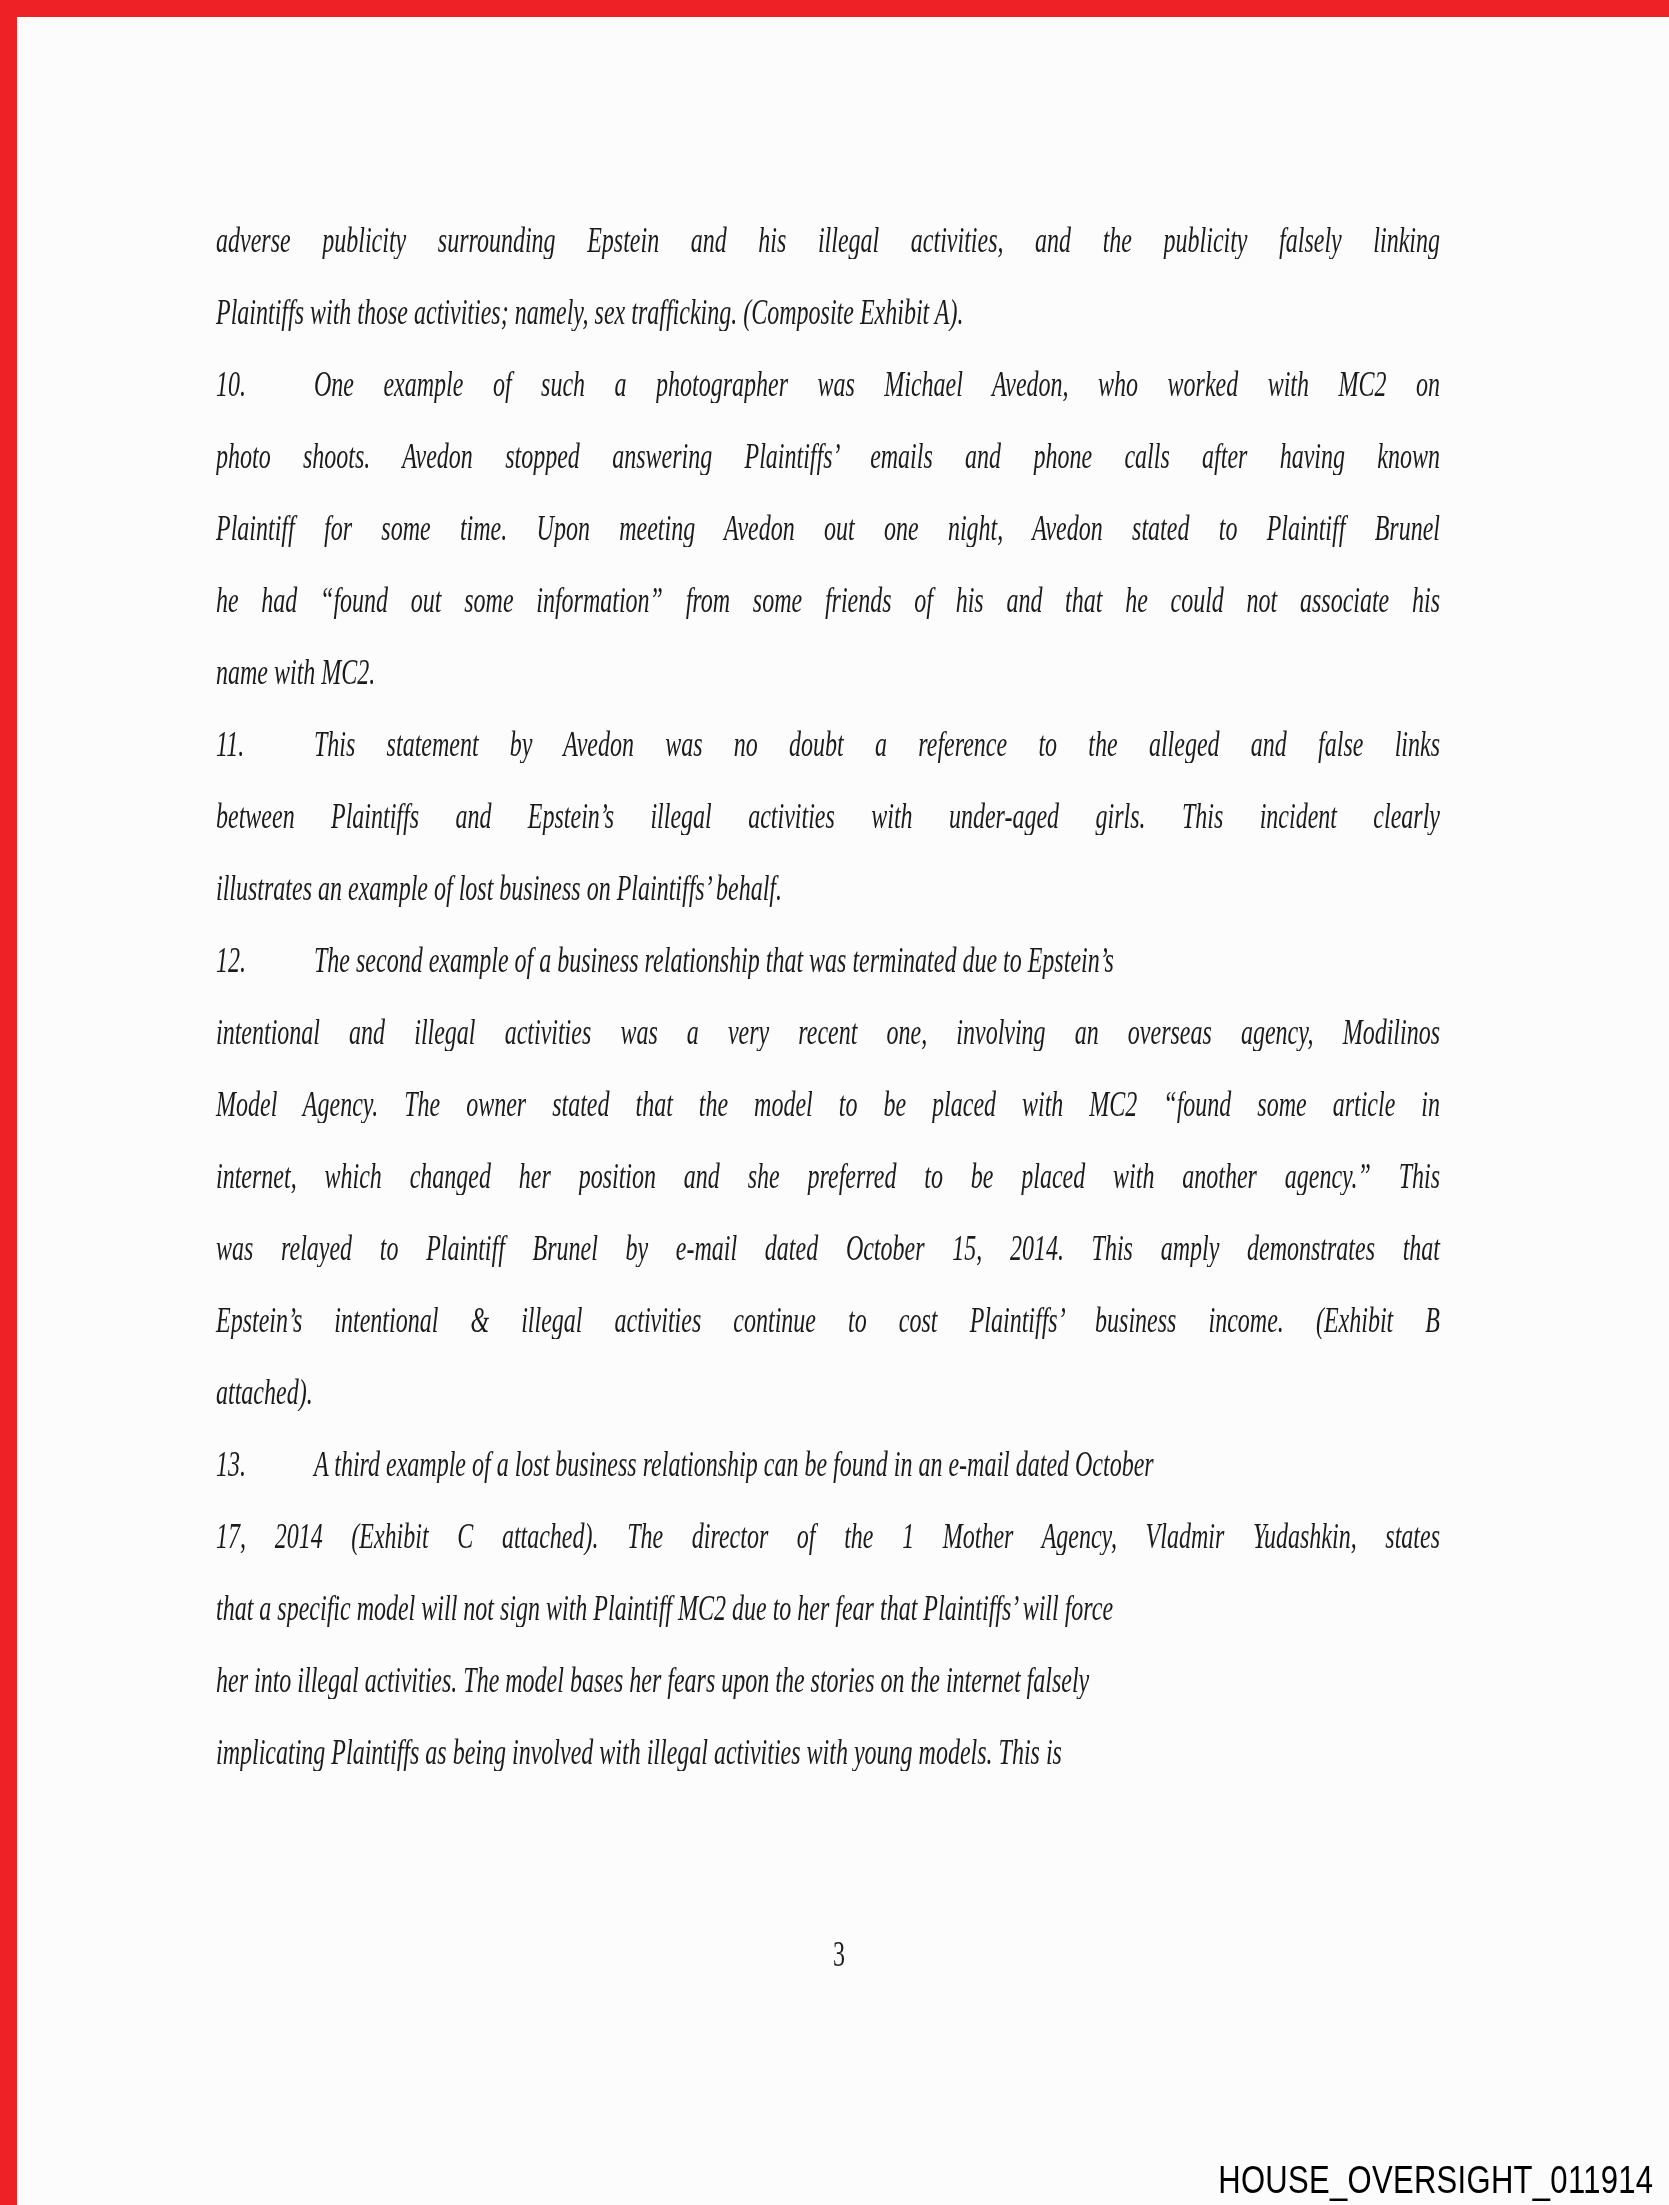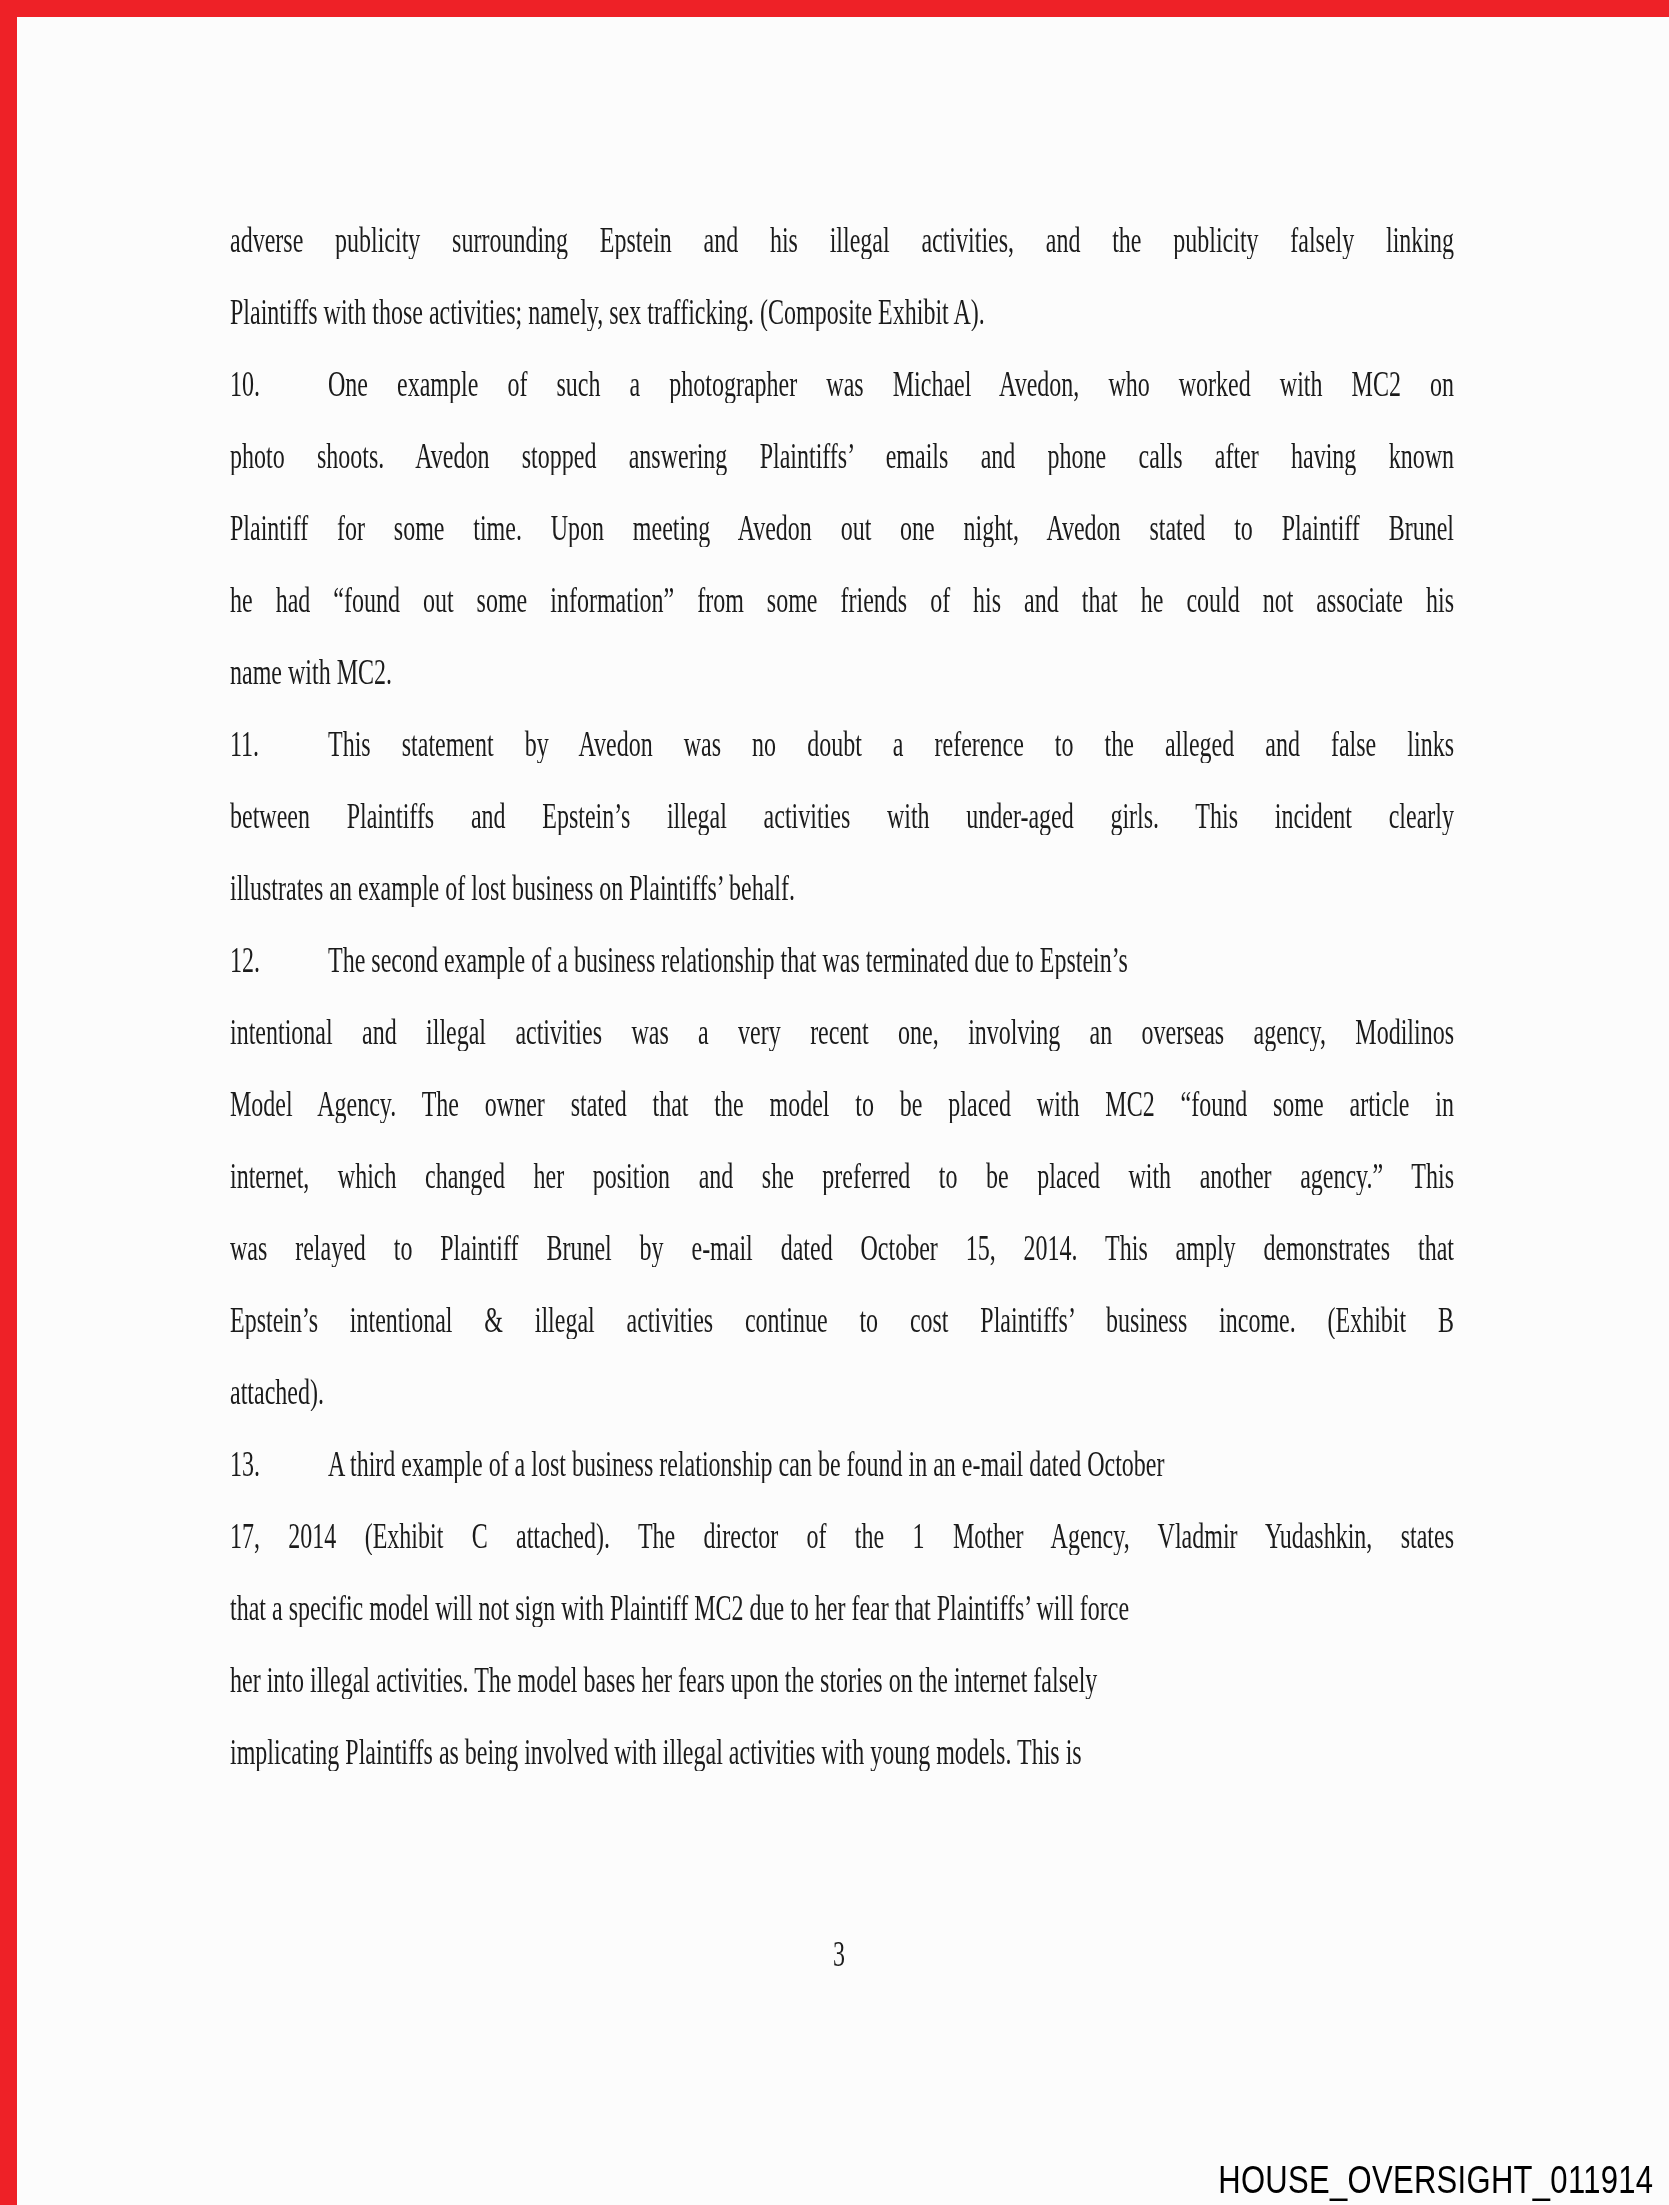--- a/index.html
+++ b/index.html
@@ -8,22 +8,23 @@
     background: #fcfcfc;
     position: relative;
     overflow: hidden;
     font-family: "Liberation Serif", serif;
     color: #1b1b1b;
   }
   .edge-top  { position: absolute; left: 0; top: 0; width: 1669px; height: 17px; }
   .edge-left { position: absolute; left: 0; top: 0; width: 17px; height: 2205px; }
   #lines {
     position: absolute;
-    left: 230px; top: 204px;
+    left: 216px; top: 204px;
     width: 1224px;
+    font-style: italic;
   }
   .line {
     height: 72px;
     line-height: 72px;
     font-size: 24px;
     transform: scaleY(1.45);
     transform-origin: 50% 50%;
     text-align: left;
     white-space: normal;
   }

